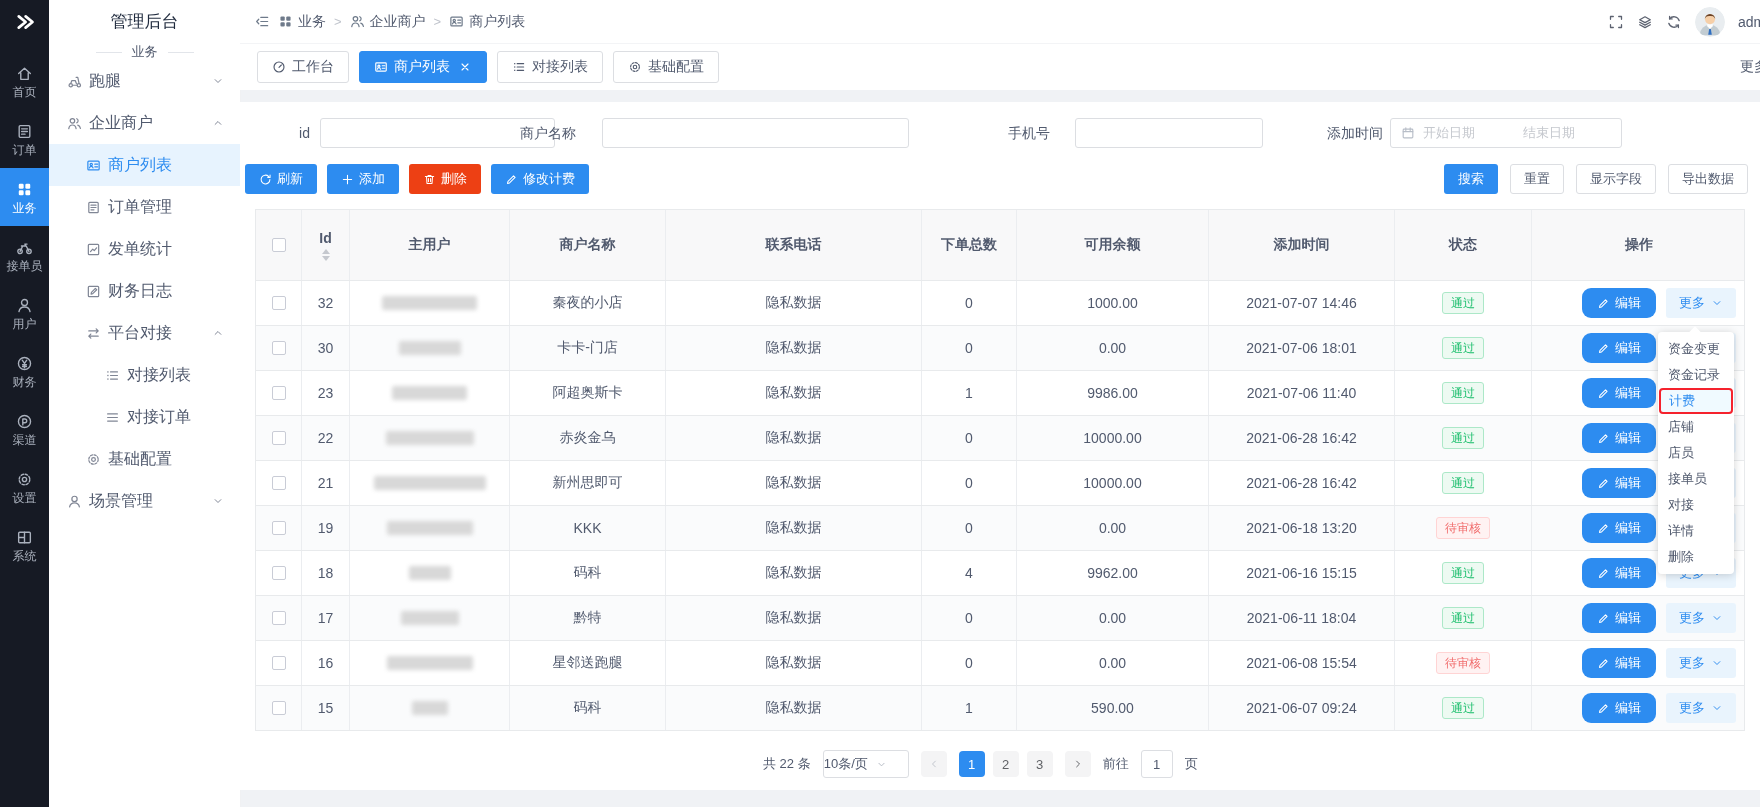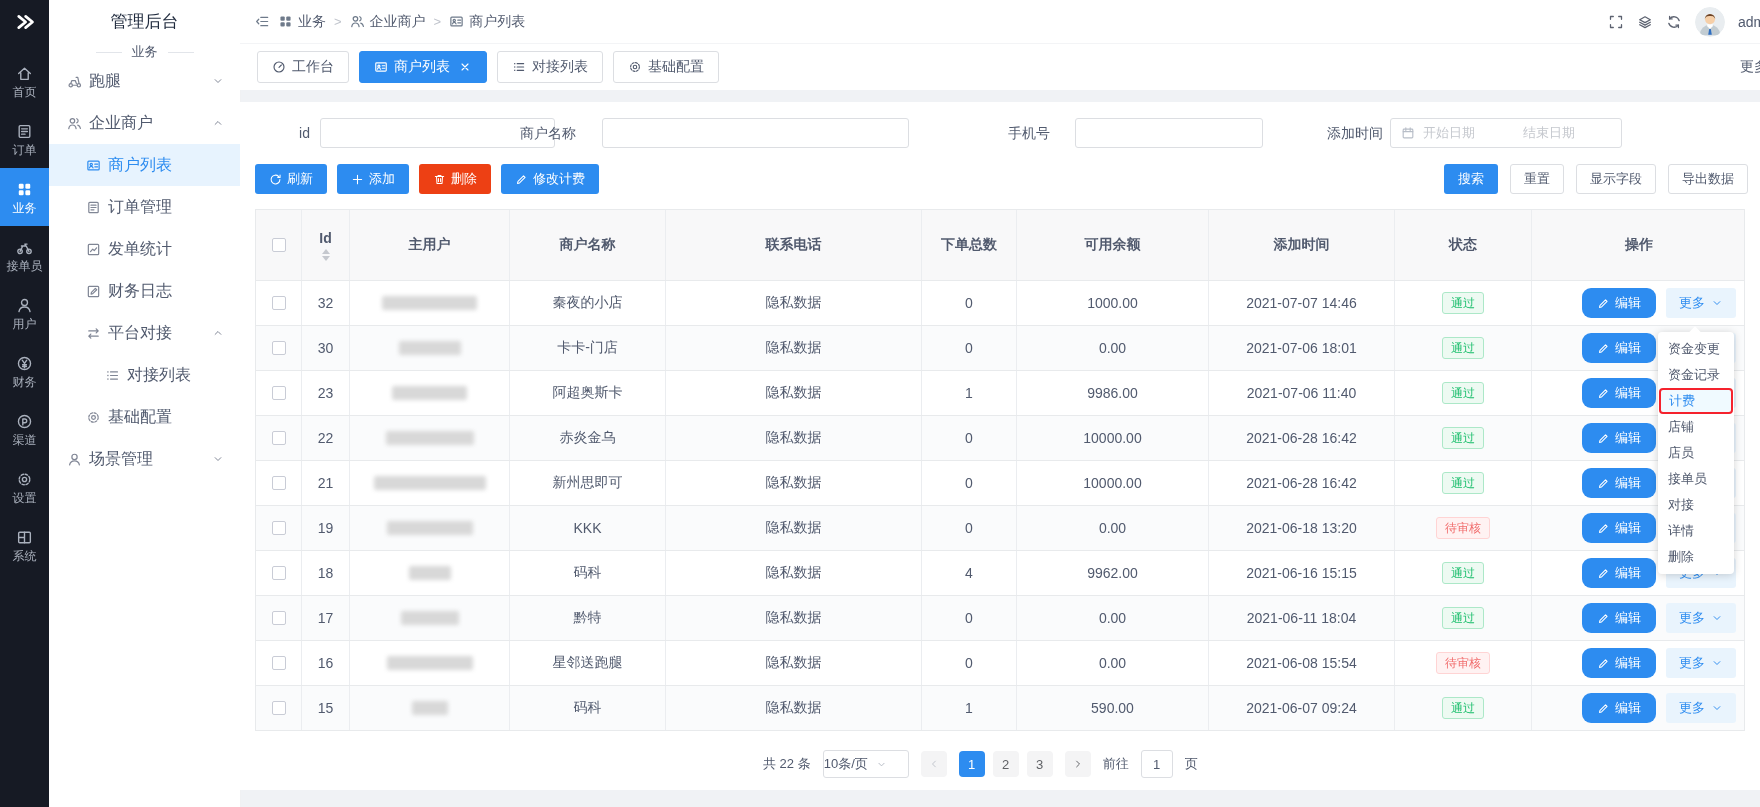--- a/index.html
+++ b/index.html
@@ -57,21 +57,21 @@
   .fl-phone{left:764px;width:46px;}
   .fl-time{left:1083px;width:60px;}
   .f-input{position:absolute;top:16px;height:30px;border:1px solid #dcdee2;border-radius:3px;padding:0 8px;font-size:14px;color:#515a6e;background:#fff;outline:none;}
   .fi-id{left:80px;width:235px;}
   .fi-merchant{left:362px;width:307px;}
   .fi-phone{left:835px;width:188px;}
   .date-range{position:absolute;top:16px;left:1150px;width:232px;height:30px;border:1px solid #dcdee2;border-radius:3px;background:#fff;display:flex;align-items:center;padding:0 10px;gap:8px;color:#c5c8ce;font-size:13px;}
   .date-range .ic{width:14px;height:14px;color:#b8bec8;flex:none;}
   .date-range .ph2{margin-left:40px;}
 
-  .toolbar-left{position:absolute;left:15px;top:62px;display:flex;gap:10px;}
+  .toolbar-left{position:absolute;left:5px;top:62px;display:flex;gap:10px;}
   .toolbar-right{position:absolute;right:12px;top:62px;display:flex;gap:12px;}
   .btn{height:30px;display:inline-flex;align-items:center;justify-content:center;gap:5px;border-radius:3px;font-size:13px;padding:0 13px;border:1px solid transparent;}
   .btn .ic{width:13px;height:13px;}
   .btn-primary{background:#2d8cf0;color:#fff;}
   .btn-danger{background:#ed4014;color:#fff;}
   .btn-default{background:#fff;border-color:#dcdee2;color:#515a6e;}
 
   
   .table{position:absolute;left:15px;top:107px;width:1490px;border:1px solid #e8eaec;border-bottom:none;background:#fff;}
   .thead{display:flex;height:71px;background:#f8f8f9;border-bottom:1px solid #e8eaec;}
@@ -364,20 +364,26 @@
         <svg class="ic sb-chev" viewBox="0 0 16 16" style="width: 12px; height: 12px;">
           <use href="#i-chevron-up"></use>
         </svg>
       </div>
       <div class="sb-item lv3">
         <svg class="ic" viewBox="0 0 16 16" style="width: 15px; height: 15px;">
           <use href="#i-list"></use>
         </svg>
         <span>对接列表</span>
       </div>
+      <div class="sb-item lv3">
+        <svg class="ic" viewBox="0 0 16 16" style="width: 15px; height: 15px;">
+          <use href="#i-listalt"></use>
+        </svg>
+        <span>对接订单</span>
+      </div>
       <div class="sb-item lv2">
         <svg class="ic" viewBox="0 0 16 16" style="width: 15px; height: 15px;">
           <use href="#i-gear"></use>
         </svg>
         <span>基础配置</span>
       </div>
       <div class="sb-item lv1">
         <svg class="ic" viewBox="0 0 16 16" style="width: 15px; height: 15px;">
           <use href="#i-user"></use>
         </svg>

